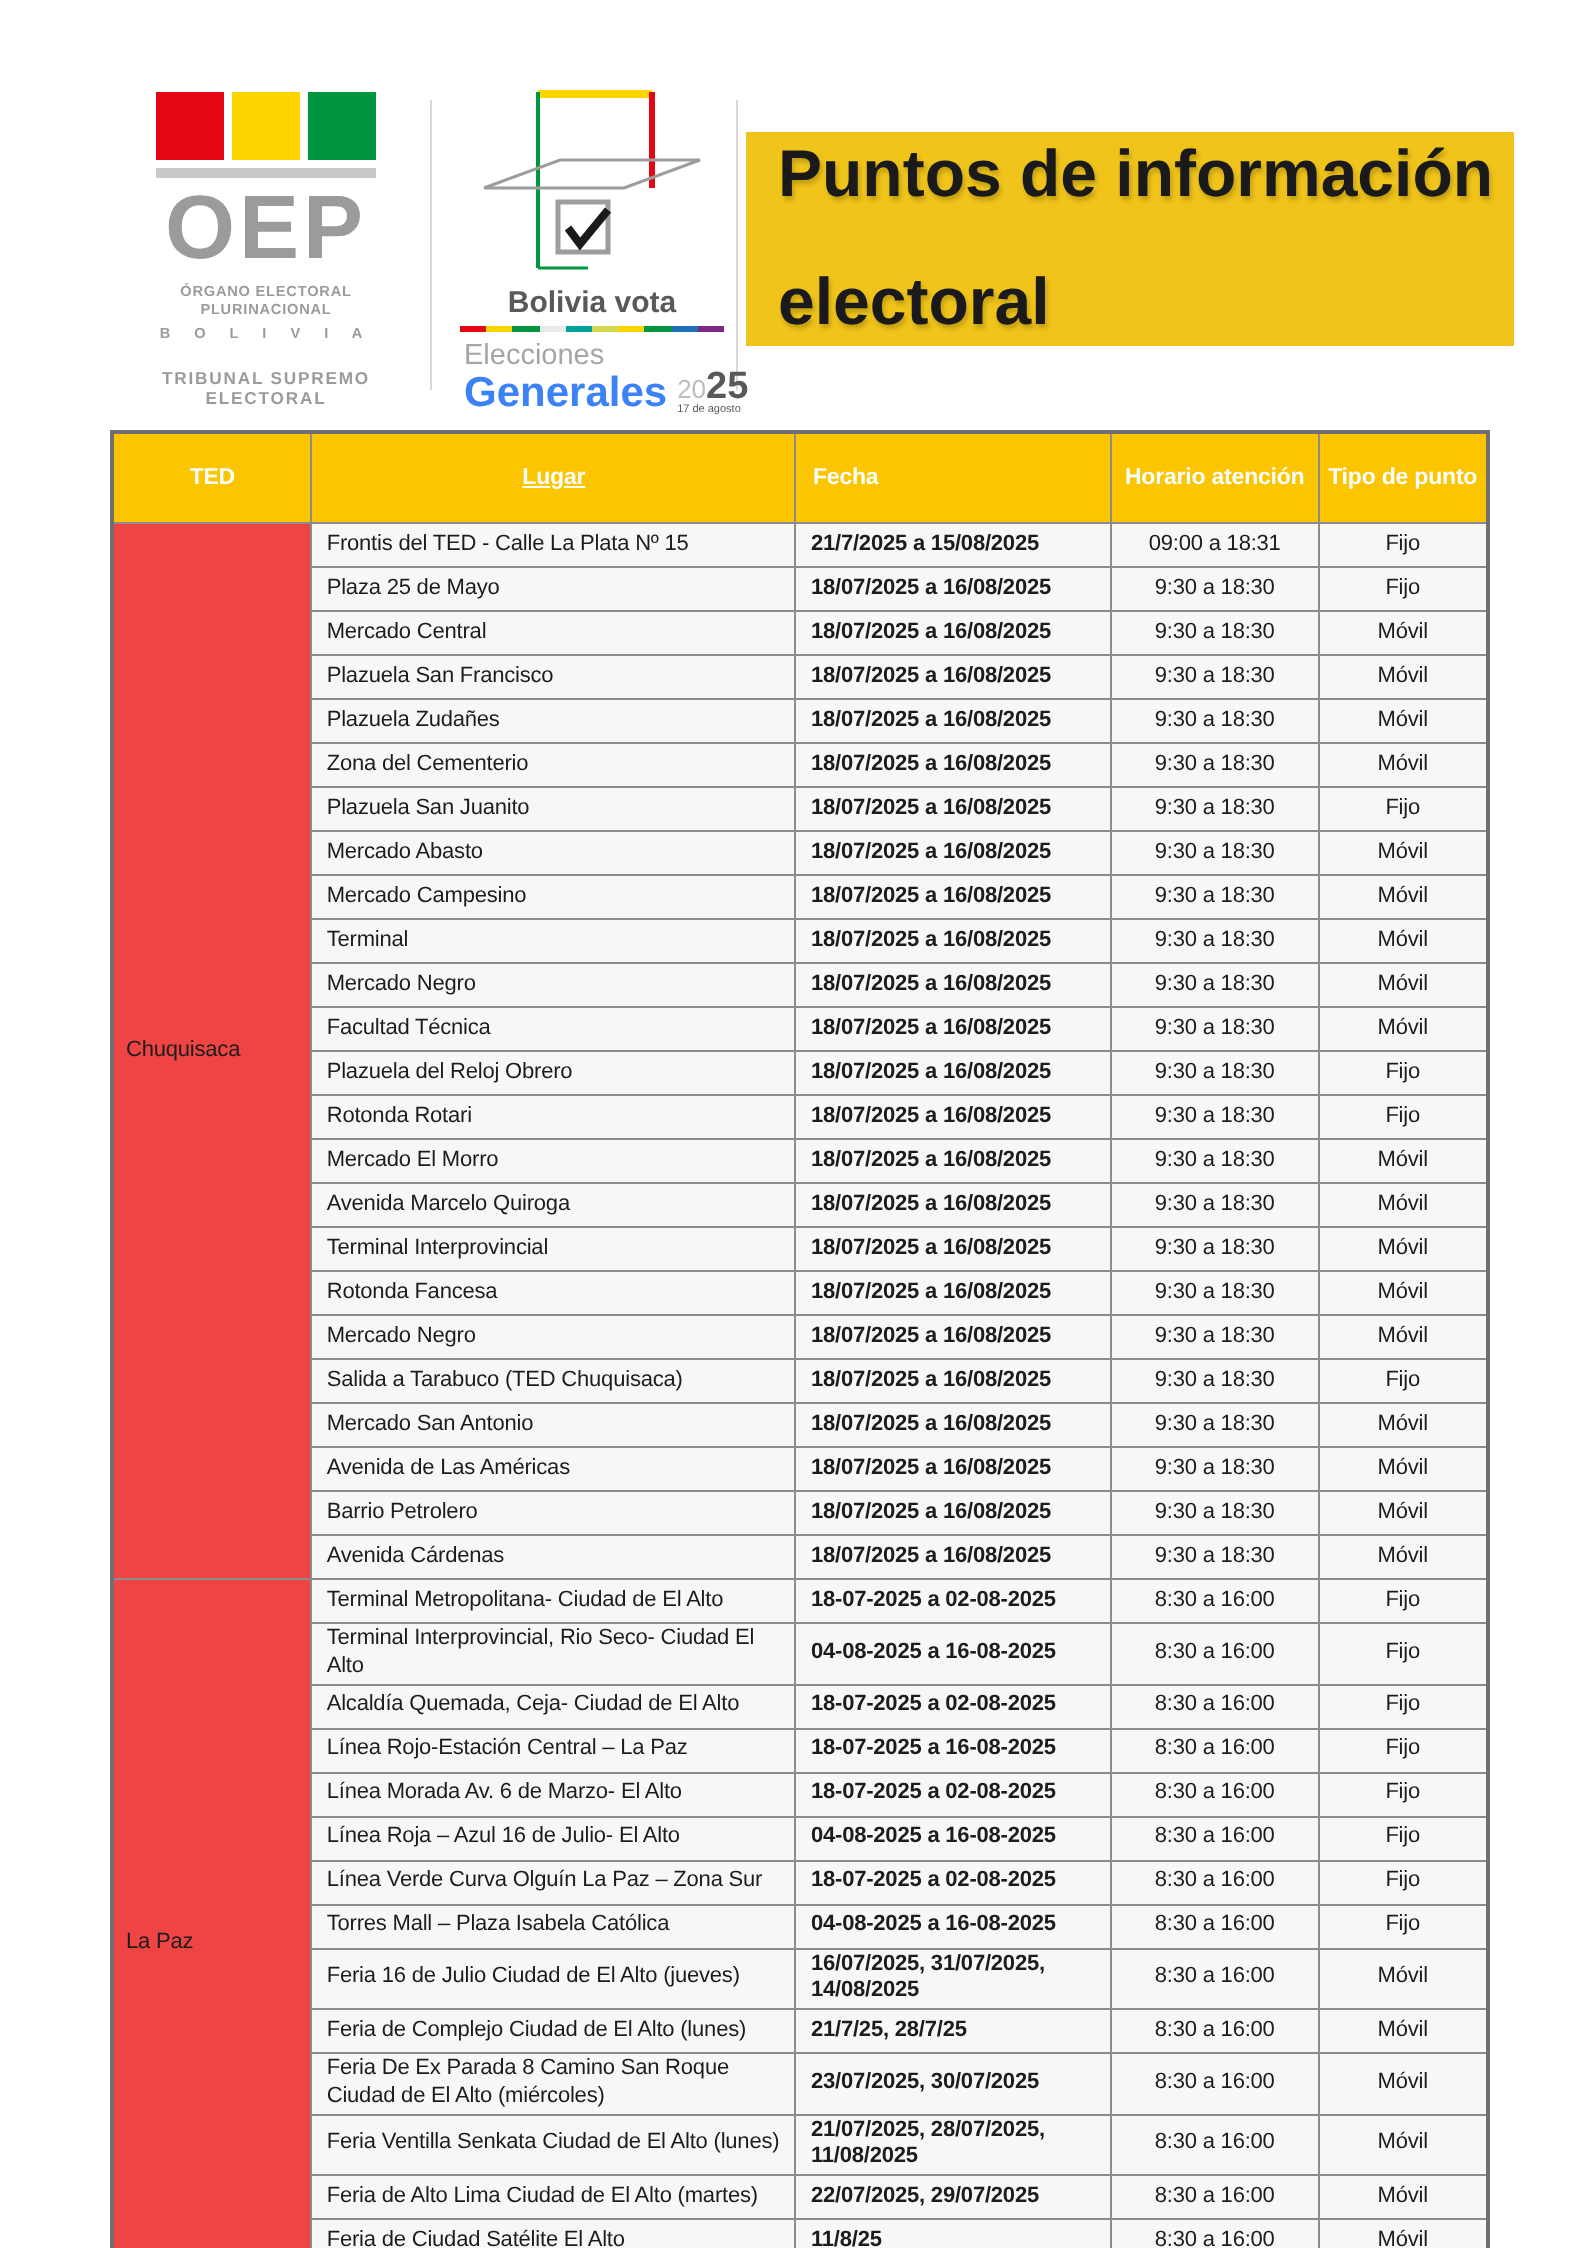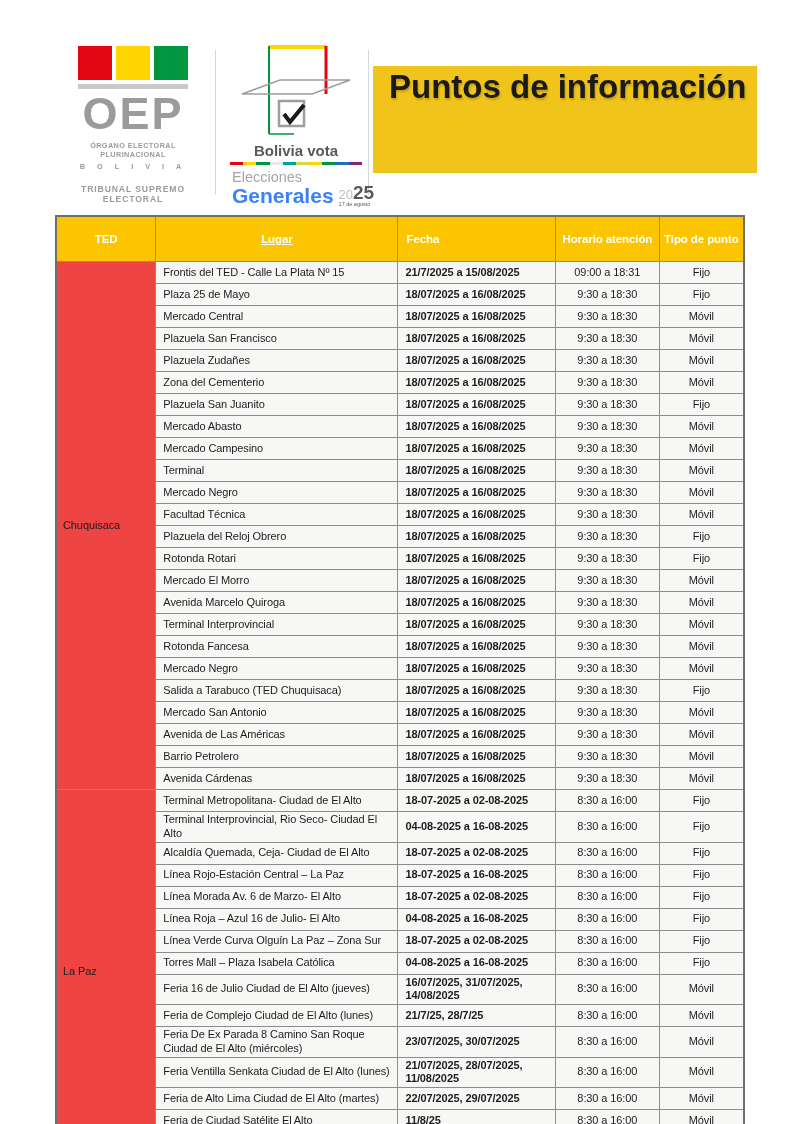--- a/index.html
+++ b/index.html
@@ -112,20 +112,21 @@
     <span class="vota-generales">Generales</span>
     <span class="vota-year">
       <span class="vota-y20">20</span><span class="vota-y25">25</span>
       <div class="vota-date">17 de agosto</div>
     </span>
   </div>
 </div>
 
 <div class="banner" style="background: rgb(240, 196, 27);">
   <div>Puntos de información</div>
+  <div>electoral</div>
 </div>
 
 <table class="points-table">
   <colgroup>
     <col class="c-ted">
       <col class="c-lugar">
       <col class="c-fecha">
       <col class="c-horario">
       <col class="c-tipo">
   </colgroup>

